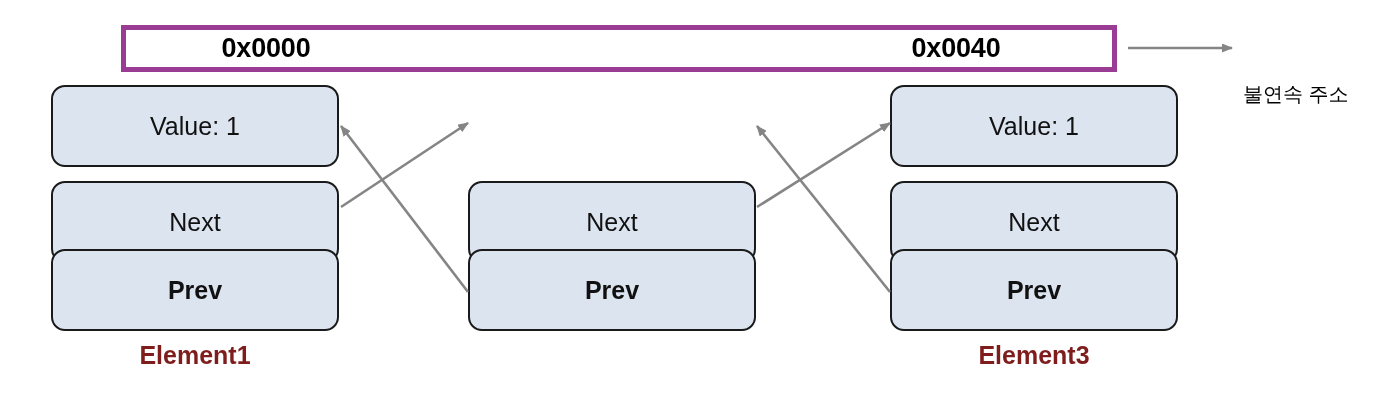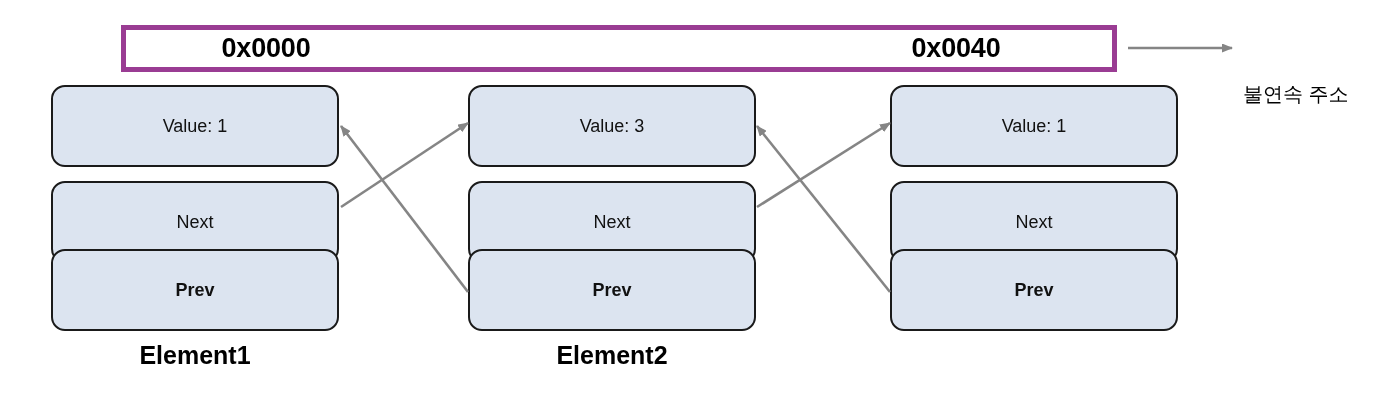--- a/index.html
+++ b/index.html
@@ -77,37 +77,37 @@
     left: 0;
     width: 100%;
     height: 82px;
     box-sizing: border-box;
     background: #dce4f0;
     border: 2.2px solid #1a1a1a;
     border-radius: 14px;
     display: flex;
     align-items: center;
     justify-content: center;
-    font-size: 18px;
+    font-size: 25px;
     color: #111111;
     white-space: nowrap;
   }
   .slot-0 { top: 0px;   }
   .slot-1 { top: 96px;  }
   .slot-2 { top: 164px; font-weight: bold; }
 
   
   .caption {
     position: absolute;
     top: 341px;
     width: 288px;
     text-align: center;
     font-size: 25px;
     font-weight: bold;
-    color: #000000;
+    color: #7f1d1d;
     white-space: nowrap;
   }
   .caption-1 { left: 51px;  }
   .caption-2 { left: 468px; }
   .caption-3 { left: 890px; }
 
   svg.arrows {
     position: absolute;
     left: 0; top: 0;
     width: 1380px;
@@ -127,33 +127,32 @@
 
   <div class="annot-label">불연속 주소</div>
 
   <div class="node node-1">
     <div class="slot slot-0">Value: 1</div>
     <div class="slot slot-1">Next</div>
     <div class="slot slot-2">Prev</div>
   </div>
 
   <div class="node node-2">
-    <div class="slot slot-0">Value: 3</div>
     <div class="slot slot-1">Next</div>
     <div class="slot slot-2">Prev</div>
   </div>
 
   <div class="node node-3">
     <div class="slot slot-0">Value: 1</div>
     <div class="slot slot-1">Next</div>
     <div class="slot slot-2">Prev</div>
   </div>
 
   <div class="caption caption-1">Element1</div>
-  <div class="caption caption-2">Element2</div>
+  <div class="caption caption-3">Element3</div>
 
   <svg class="arrows" viewBox="0 0 1380 408">
     <defs>
       <marker id="ah" markerWidth="11" markerHeight="9" refX="10" refY="4.5" orient="auto" markerUnits="userSpaceOnUse">
         <path d="M0,0 L11,4.5 L0,9 z" fill="#858585"></path>
       </marker>
     </defs>
 
     <line x1="1128" y1="48" x2="1232" y2="48" stroke="#858585" stroke-width="2.6" marker-end="url(#ah)"></line>
 

